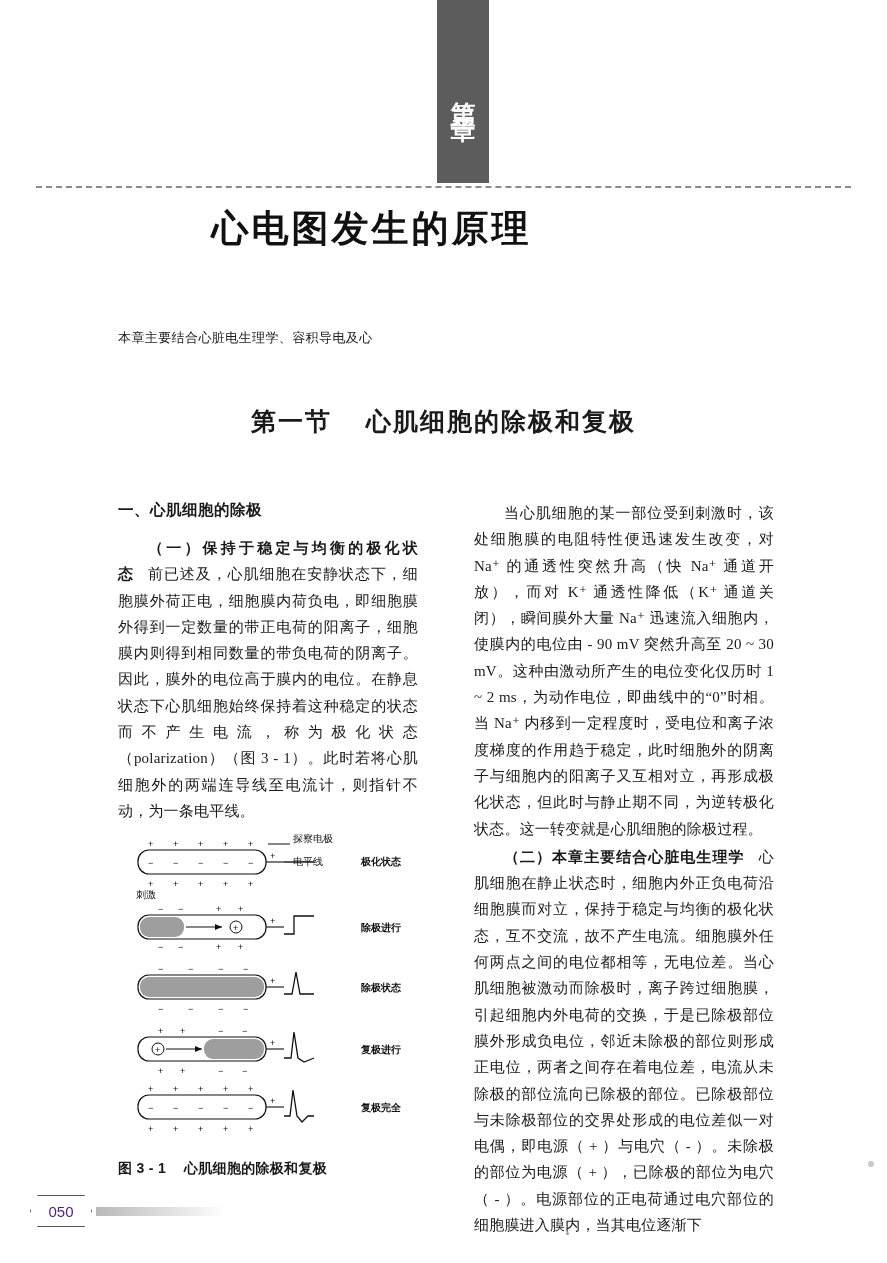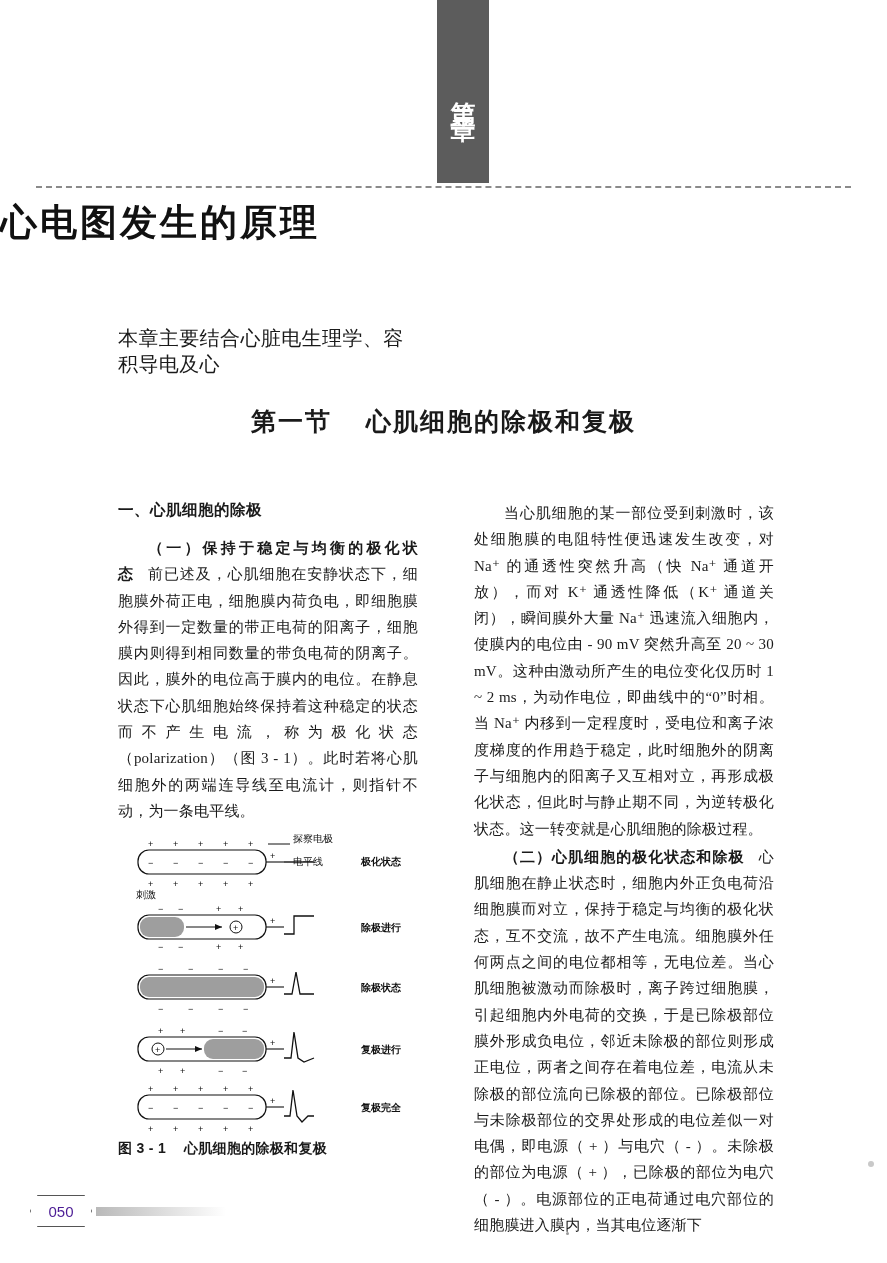--- a/index.html
+++ b/index.html
@@ -43,37 +43,37 @@
     position: absolute;
     left: 36px;
     top: 186px;
     width: 815px;
     border-top: 2px dashed #8a8a8a;
   }
 
   .chapter-title {
     position: absolute;
     left: 0;
-    top: 198px;
+    top: 204px;
     width: 743px;
-    text-align: left;
+    text-align: center;
     font-size: 37px;
     font-weight: bold;
     letter-spacing: 3px;
     font-family: "Liberation Sans", sans-serif;
     color: #111;
   }
 
   
   .intro {
     position: absolute;
     left: 118px;
     top: 325px;
     width: 656px;
-    font-size: 20px;
+    font-size: 13px;
     line-height: 26px;
     letter-spacing: 0.4px;
     display: flex;
     justify-content: space-between;
   }
   .intro-col {
     width: 305px;
   }
 
   
@@ -129,21 +129,21 @@
     font-weight: bold;
     font-family: "Liberation Sans", sans-serif;
   }
 
   
   .figure {
     margin-top: 10px;
     width: 300px;
   }
   .figure-caption {
-    margin-top: 2px;
+    margin-top: 22px;
     font-size: 14px;
     font-weight: bold;
     font-family: "Liberation Sans", sans-serif;
     letter-spacing: 0.3px;
   }
   .figure-caption .cap-gap { display: inline-block; width: 18px; }
 
   
   .folio {
     position: absolute;
@@ -334,21 +334,21 @@
         </g>
       </svg>
       <div class="figure-caption">
         <span>图 3 - 1</span><span class="cap-gap"></span><span>心肌细胞的除极和复极</span>
       </div>
     </div>
   </div>
 
   <div class="col col-right">
     <p class="body indent">当心肌细胞的某一部位受到刺激时，该处细胞膜的电阻特性便迅速发生改变，对 Na⁺ 的通透性突然升高（快 Na⁺ 通道开放），而对 K⁺ 通透性降低（K⁺ 通道关闭），瞬间膜外大量 Na⁺ 迅速流入细胞内，使膜内的电位由 - 90 mV 突然升高至 20 ~ 30 mV。这种由激动所产生的电位变化仅历时 1 ~ 2 ms，为动作电位，即曲线中的“0”时相。当 Na⁺ 内移到一定程度时，受电位和离子浓度梯度的作用趋于稳定，此时细胞外的阴离子与细胞内的阳离子又互相对立，再形成极化状态，但此时与静止期不同，为逆转极化状态。这一转变就是心肌细胞的除极过程。</p>
-    <p class="body indent"><span class="inline-bold">（二）心肌细胞的极化状态和除极</span>&nbsp;&nbsp;&nbsp;<span>心肌细胞在静止状态时，细胞内外正负电荷沿细胞膜而对立，保持于稳定与均衡的极化状态，互不交流，故不产生电流。细胞膜外任何两点之间的电位都相等，无电位差。当心肌细胞被激动而除极时，离子跨过细胞膜，引起细胞内外电荷的交换，于是已除极部位膜外形成负电位，邻近未除极的部位则形成正电位，两者之间存在着电位差，电流从未除极的部位流向已除极的部位。已除极部位与未除极部位的交界处形成的电位差似一对电偶，即电源（ + ）与电穴（ - ）。未除极的部位为电源（ + ），已除极的部位为电穴（ - ）。电源部位的正电荷通过电穴部位的细胞膜进入膜内，当其电位逐渐下</span></p>
+    <p class="body indent"><span class="inline-bold">（二）本章主要结合心脏电生理学</span>&nbsp;&nbsp;&nbsp;<span>心肌细胞在静止状态时，细胞内外正负电荷沿细胞膜而对立，保持于稳定与均衡的极化状态，互不交流，故不产生电流。细胞膜外任何两点之间的电位都相等，无电位差。当心肌细胞被激动而除极时，离子跨过细胞膜，引起细胞内外电荷的交换，于是已除极部位膜外形成负电位，邻近未除极的部位则形成正电位，两者之间存在着电位差，电流从未除极的部位流向已除极的部位。已除极部位与未除极部位的交界处形成的电位差似一对电偶，即电源（ + ）与电穴（ - ）。未除极的部位为电源（ + ），已除极的部位为电穴（ - ）。电源部位的正电荷通过电穴部位的细胞膜进入膜内，当其电位逐渐下</span></p>
   </div>
 </div>
 
 <div class="folio">
   <div class="folio-hex">050</div>
   <div class="folio-bar"></div>
 </div>
 <div class="dot-mark"></div>
 <div class="edge-mark"></div>
 

